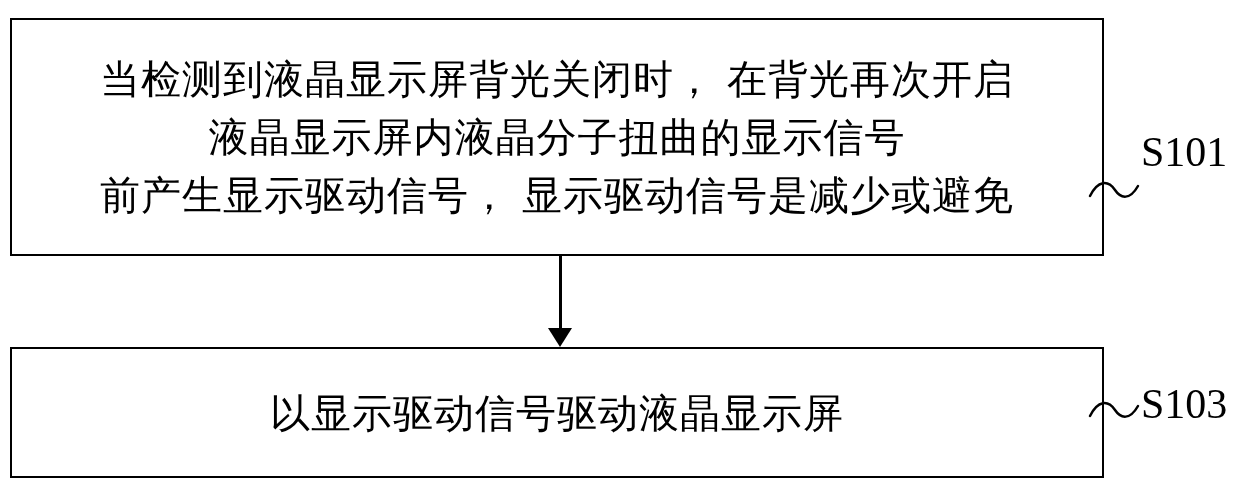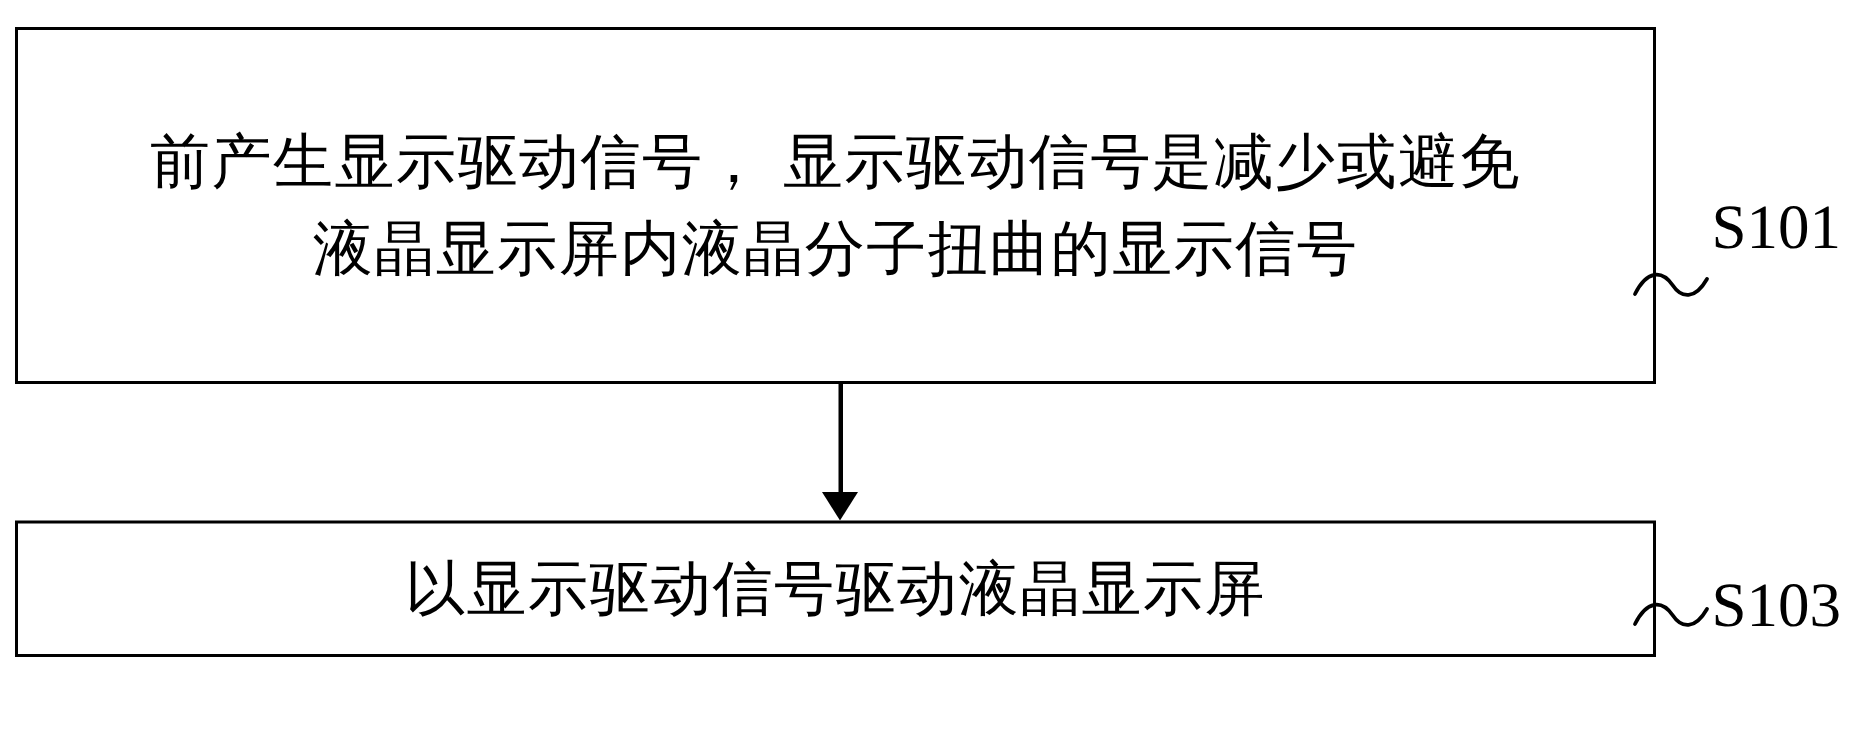--- a/index.html
+++ b/index.html
@@ -34,21 +34,21 @@
     color: #000000;
     letter-spacing: 1px;
     white-space: nowrap;
   }
   .box-1 {
     top: 18px;
     height: 238px;
   }
   .box-2 {
     top: 347px;
-    height: 91px;
+    height: 131px;
   }
   .arrow {
     position: absolute;
     left: 548px;
     top: 256px;
     width: 24px;
     height: 91px;
   }
   .arrow .shaft {
     position: absolute;
@@ -84,22 +84,23 @@
   }
   .squiggle-1 { left: 1088px; top: 178px; }
   .squiggle-2 { left: 1088px; top: 398px; }
 </style>
 </head>
 <body>
 
 <div class="canvas">
 
   <div class="flow-box box-1">
+    <div class="box-line">当检测到液晶显示屏背光关闭时， 在背光再次开启</div>
+    <div class="box-line">液晶显示屏内液晶分子扭曲的显示信号</div>
     <div class="box-line">前产生显示驱动信号， 显示驱动信号是减少或避免</div>
-    <div class="box-line">液晶显示屏内液晶分子扭曲的显示信号</div>
   </div>
 
   <div class="arrow">
     <div class="shaft"></div>
     <div class="head"></div>
   </div>
 
   <div class="flow-box box-2">
     <div class="box-line">以显示驱动信号驱动液晶显示屏</div>
   </div>

